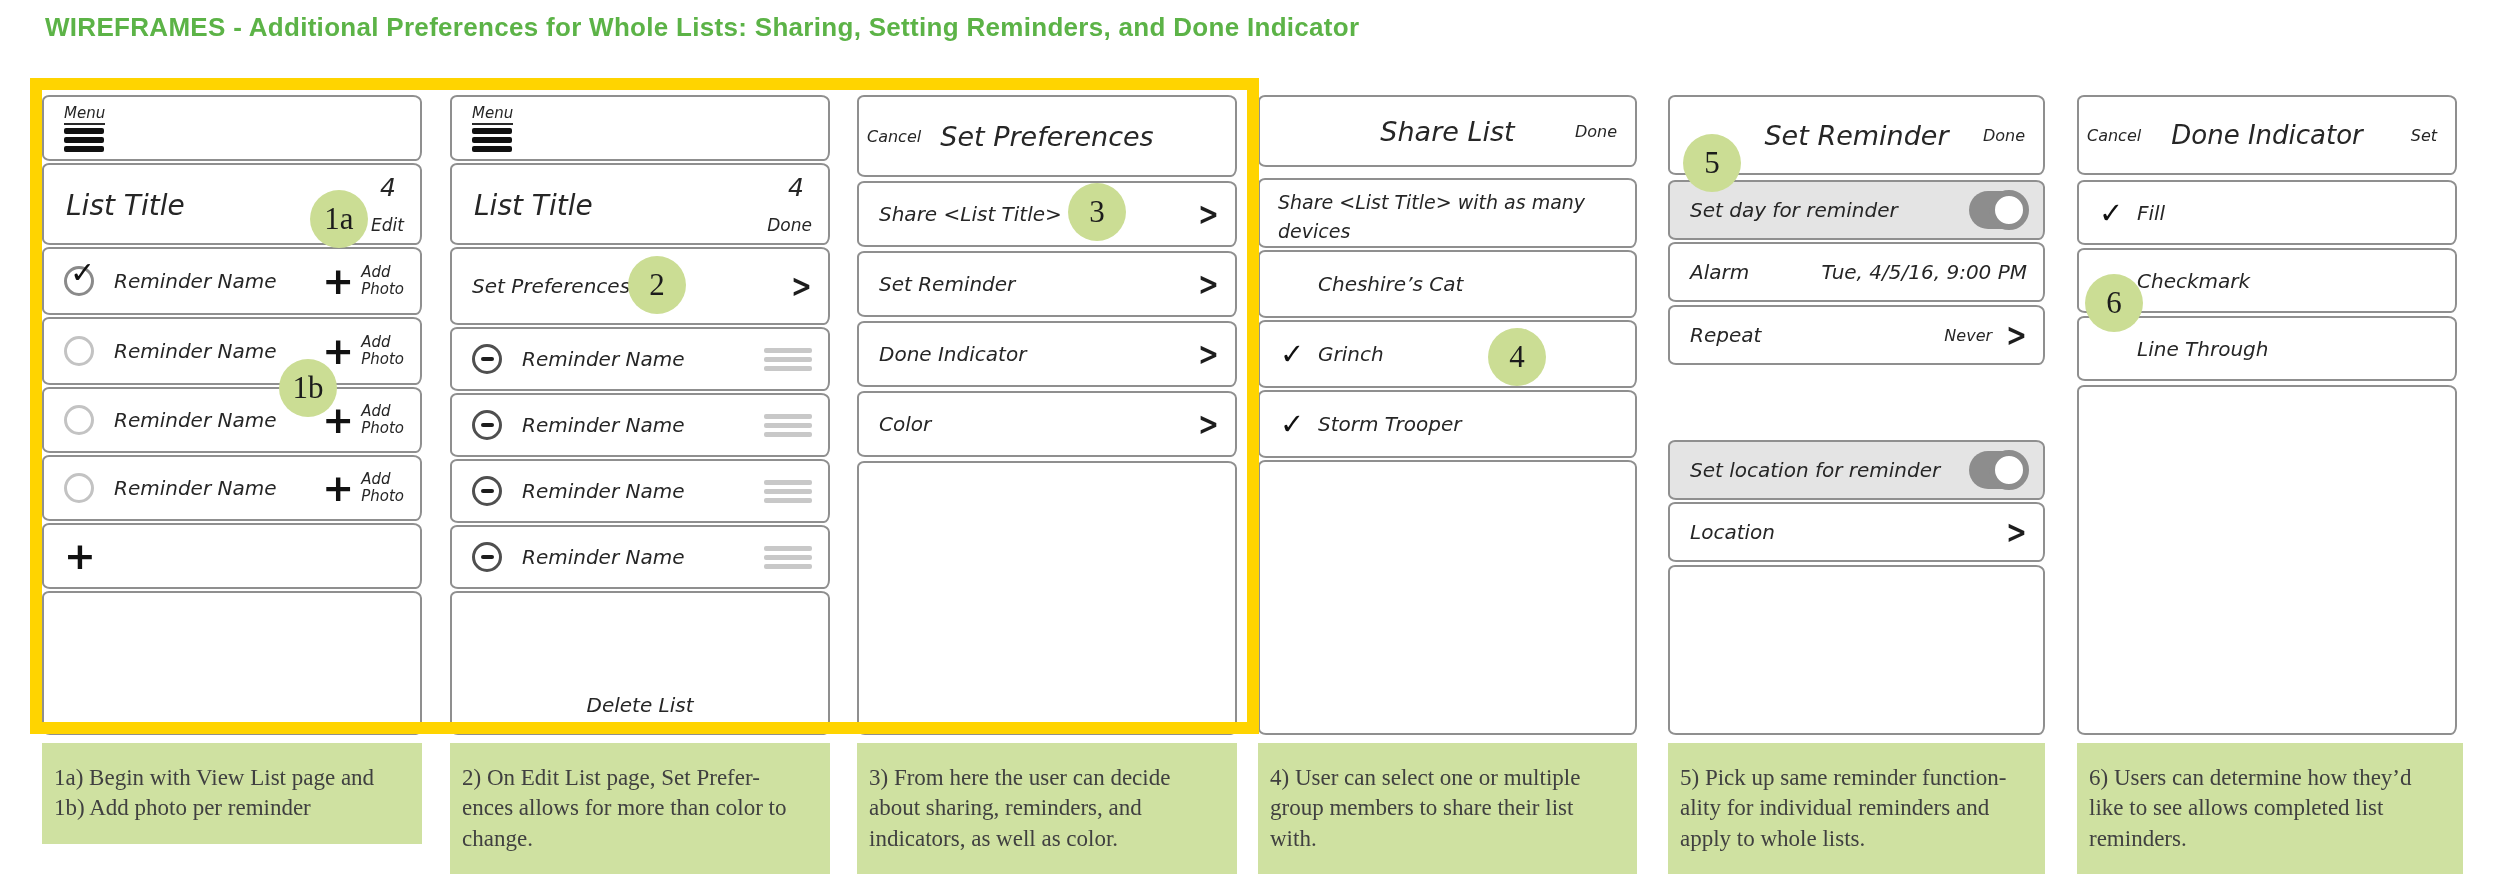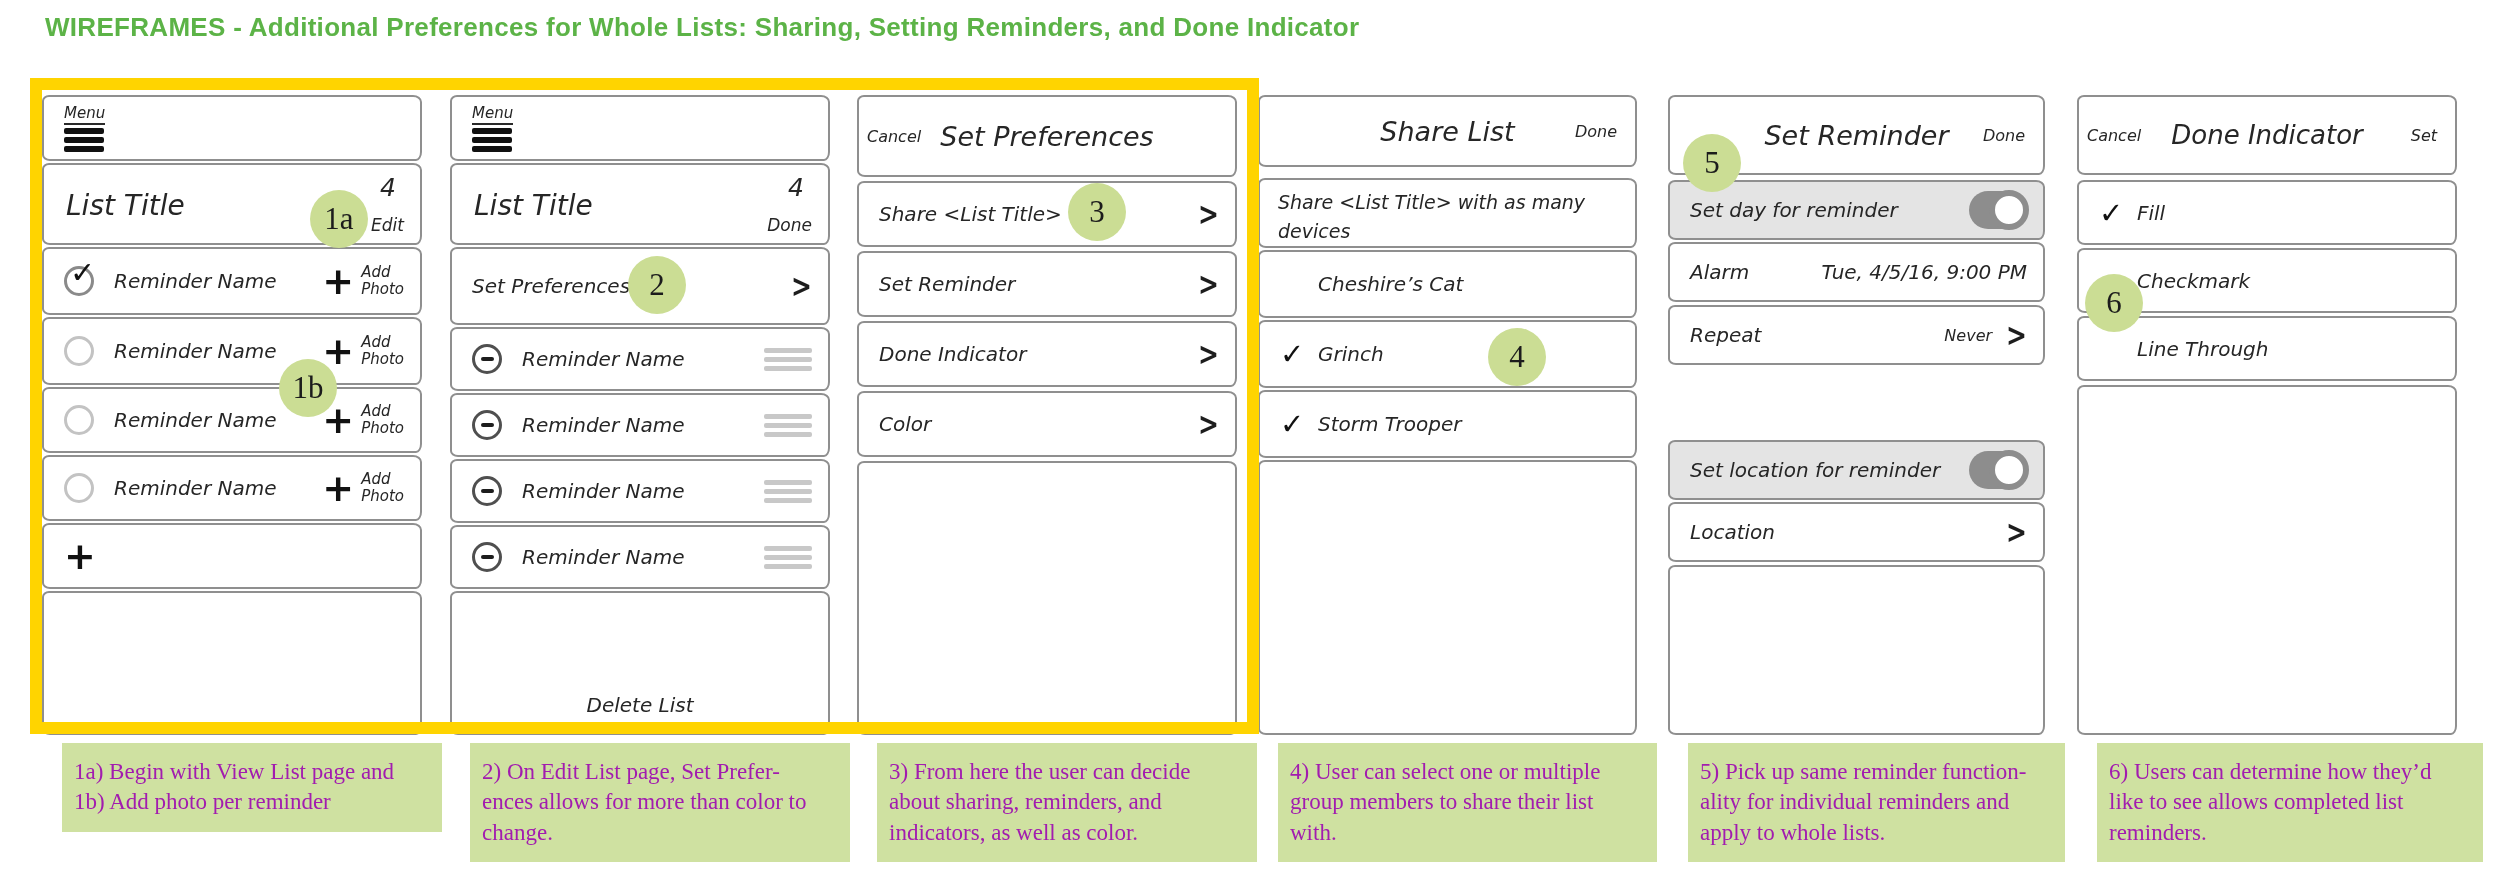--- a/index.html
+++ b/index.html
@@ -70,23 +70,23 @@
     background:#fff;border:6px solid #8d8d8d;box-sizing:border-box;}
 
   .delete-link{position:absolute;left:0;right:0;bottom:16px;text-align:center;font-size:20px;cursor:pointer;}
 
   
   .badge{position:absolute;width:58px;height:58px;border-radius:50%;background:#cbdd94;
     display:flex;align-items:center;justify-content:center;z-index:6;
     font-family:"Liberation Serif",serif;font-size:31px;color:#1c1c1c;}
 
   
-  .caption{position:absolute;top:743px;background:#cfe1a1;color:#a21caf;
+  .caption{position:absolute;top:743px;background:#cfe1a1;color:#404040;
     font-family:"Liberation Serif",serif;font-size:23px;line-height:1.32;
-    padding:14px 12px;box-sizing:border-box;margin-left:20px;}
+    padding:20px 12px;box-sizing:border-box;}
   .caption span{display:block;}
 </style>
 </head>
 <body>
 
 <div id="canvas">
 
   <h1 class="page-title">WIREFRAMES - Additional Preferences for Whole Lists: Sharing, Setting Reminders, and Done Indicator</h1>
   <div class="hl-frame"></div>
 

